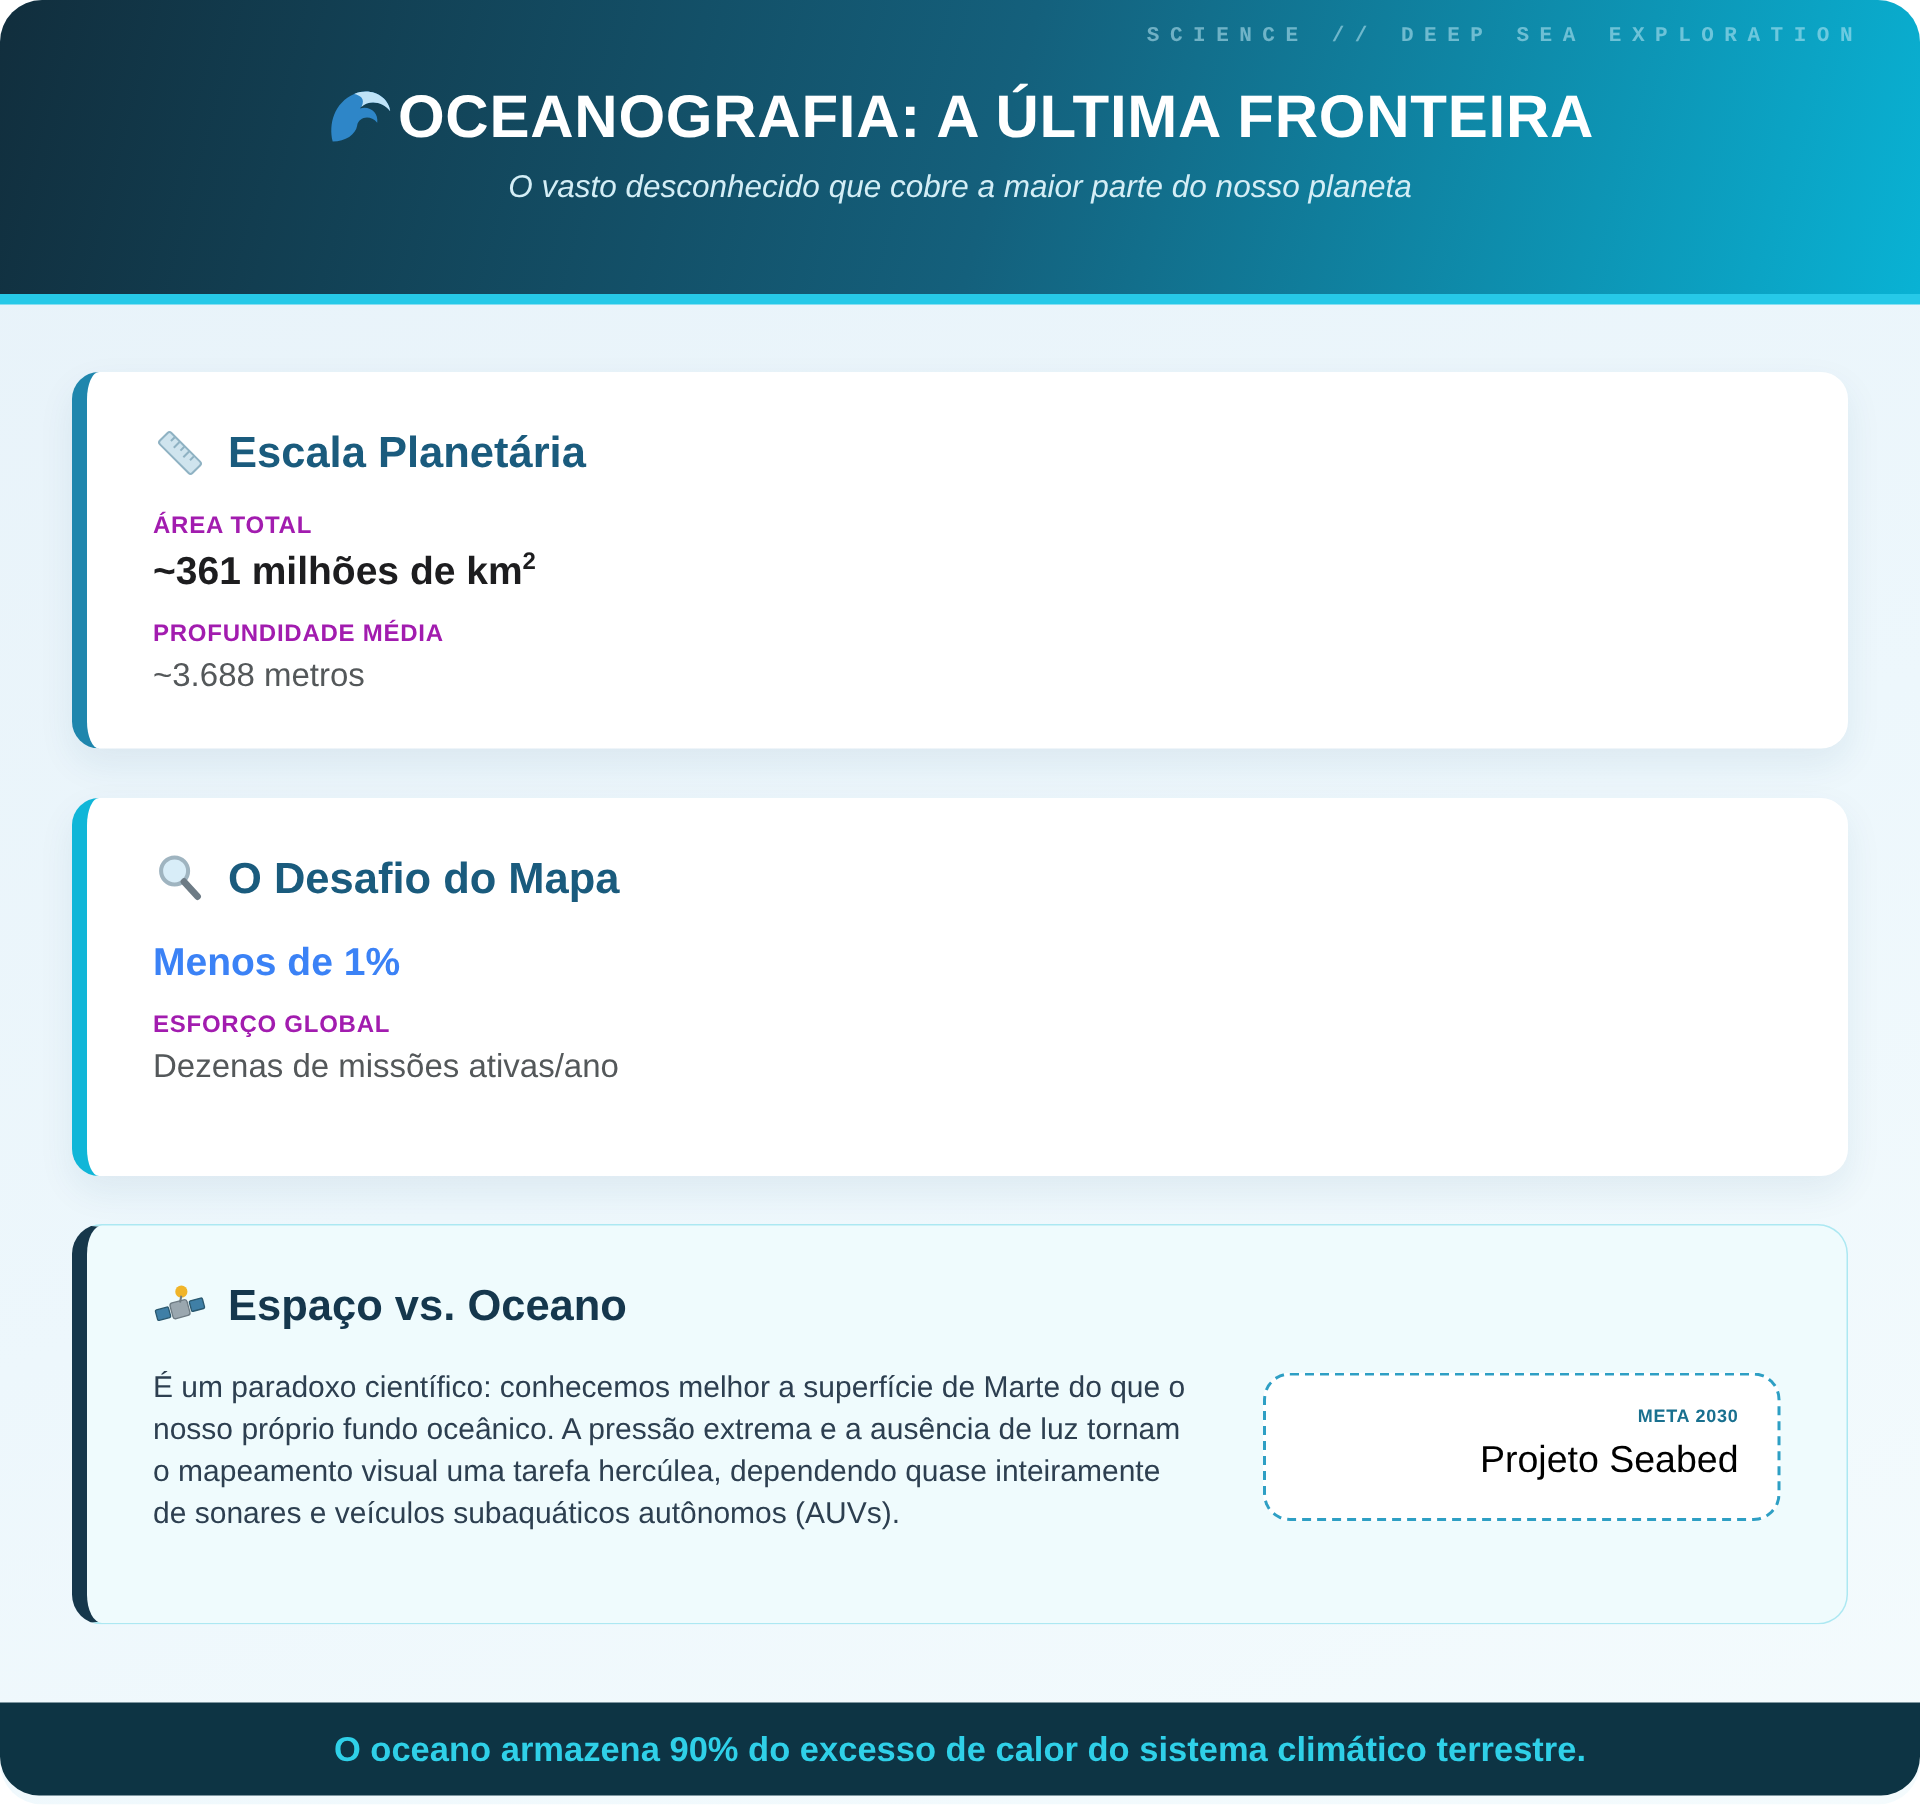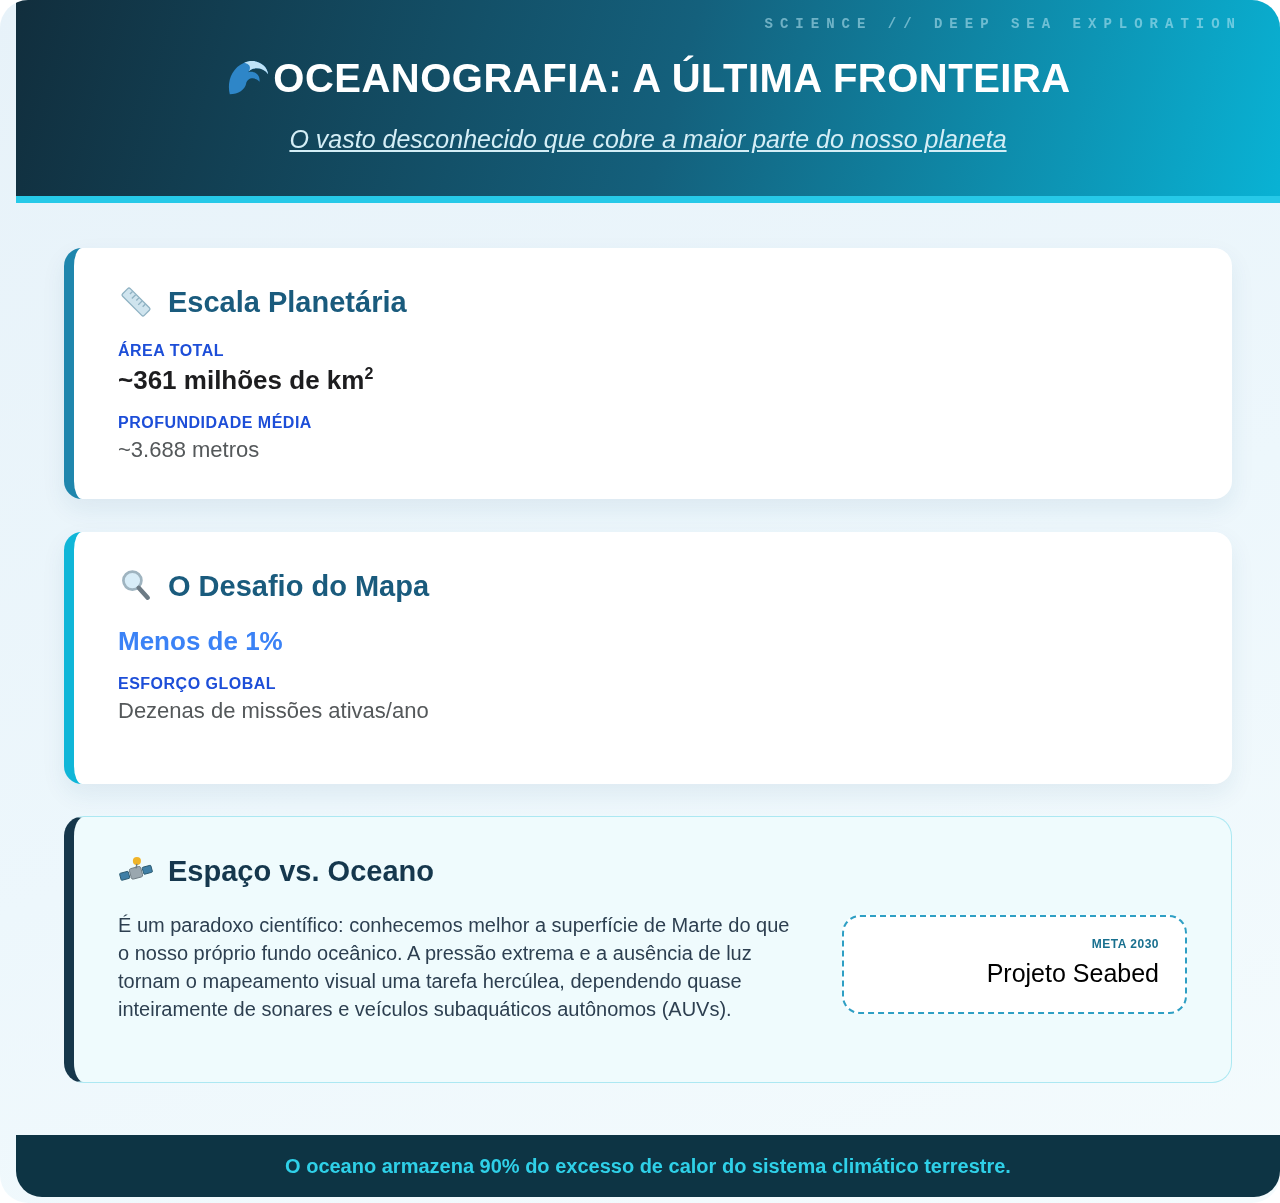--- a/index.html
+++ b/index.html
@@ -11,21 +11,20 @@
     margin: 0 auto;
   }
   .page {
     width: 1280px;
     height: 1203px;
     border-radius: 28px;
     overflow: hidden;
     background: linear-gradient(160deg, #e7f2f9 0%, #edf7fc 55%, #f4fbfd 100%);
     display: flex;
     flex-direction: column;
-    padding-left: 16px;
   }
 
   
   .header {
     position: relative;
     height: 203px;
     background: linear-gradient(105deg, #112e3d 0%, #14607c 52%, #09b2d4 100%);
     border-bottom: 7px solid #26c9e8;
     color: #ffffff;
     flex: 0 0 auto;
@@ -48,26 +47,25 @@
     justify-content: center;
     gap: 2px;
   }
   .page-title {
     font-size: 40px;
     font-weight: bold;
     letter-spacing: 0.5px;
     color: #ffffff;
   }
   .page-subtitle {
-    margin-top: 24px;
+    margin-top: 12px;
     text-align: center;
-    font-size: 25px;
+    font-size: 21px;
     font-style: italic;
     color: #d4eef6;
-    text-decoration: underline;
   }
 
   
   .main {
     flex: 1 1 auto;
     padding: 45px 48px 50px 48px;
   }
   .card {
     border-radius: 18px;
     background: #ffffff;
@@ -99,21 +97,21 @@
     color: #1a5b7d;
   }
   .card--space .card-title { color: #15374d; }
 
   .stat { margin-top: 18px; }
   .stat:first-of-type { margin-top: 0; }
   .stat-label {
     font-size: 16px;
     font-weight: bold;
     letter-spacing: 0.5px;
-    color: #1d4ed8;
+    color: #a21caf;
     text-transform: uppercase;
     margin-bottom: 5px;
   }
   .stat-value-strong {
     font-size: 26px;
     font-weight: bold;
     color: #1d1d1f;
   }
   .stat-value-strong sup { font-size: 16px; }
   .stat-value-danger {
@@ -165,21 +163,21 @@
     flex: 0 0 auto;
     height: 62px;
     margin-bottom: 6px;
     background: #0d3444;
     border-radius: 0 0 26px 26px;
     display: flex;
     align-items: center;
     justify-content: center;
   }
   .footer-text {
-    font-size: 20px;
+    font-size: 23px;
     font-weight: bold;
     color: #2fd0e8;
   }
 
   .icon { display: inline-flex; flex: 0 0 auto; }
 </style>
 </head>
 <body>
 
 <div class="page">

